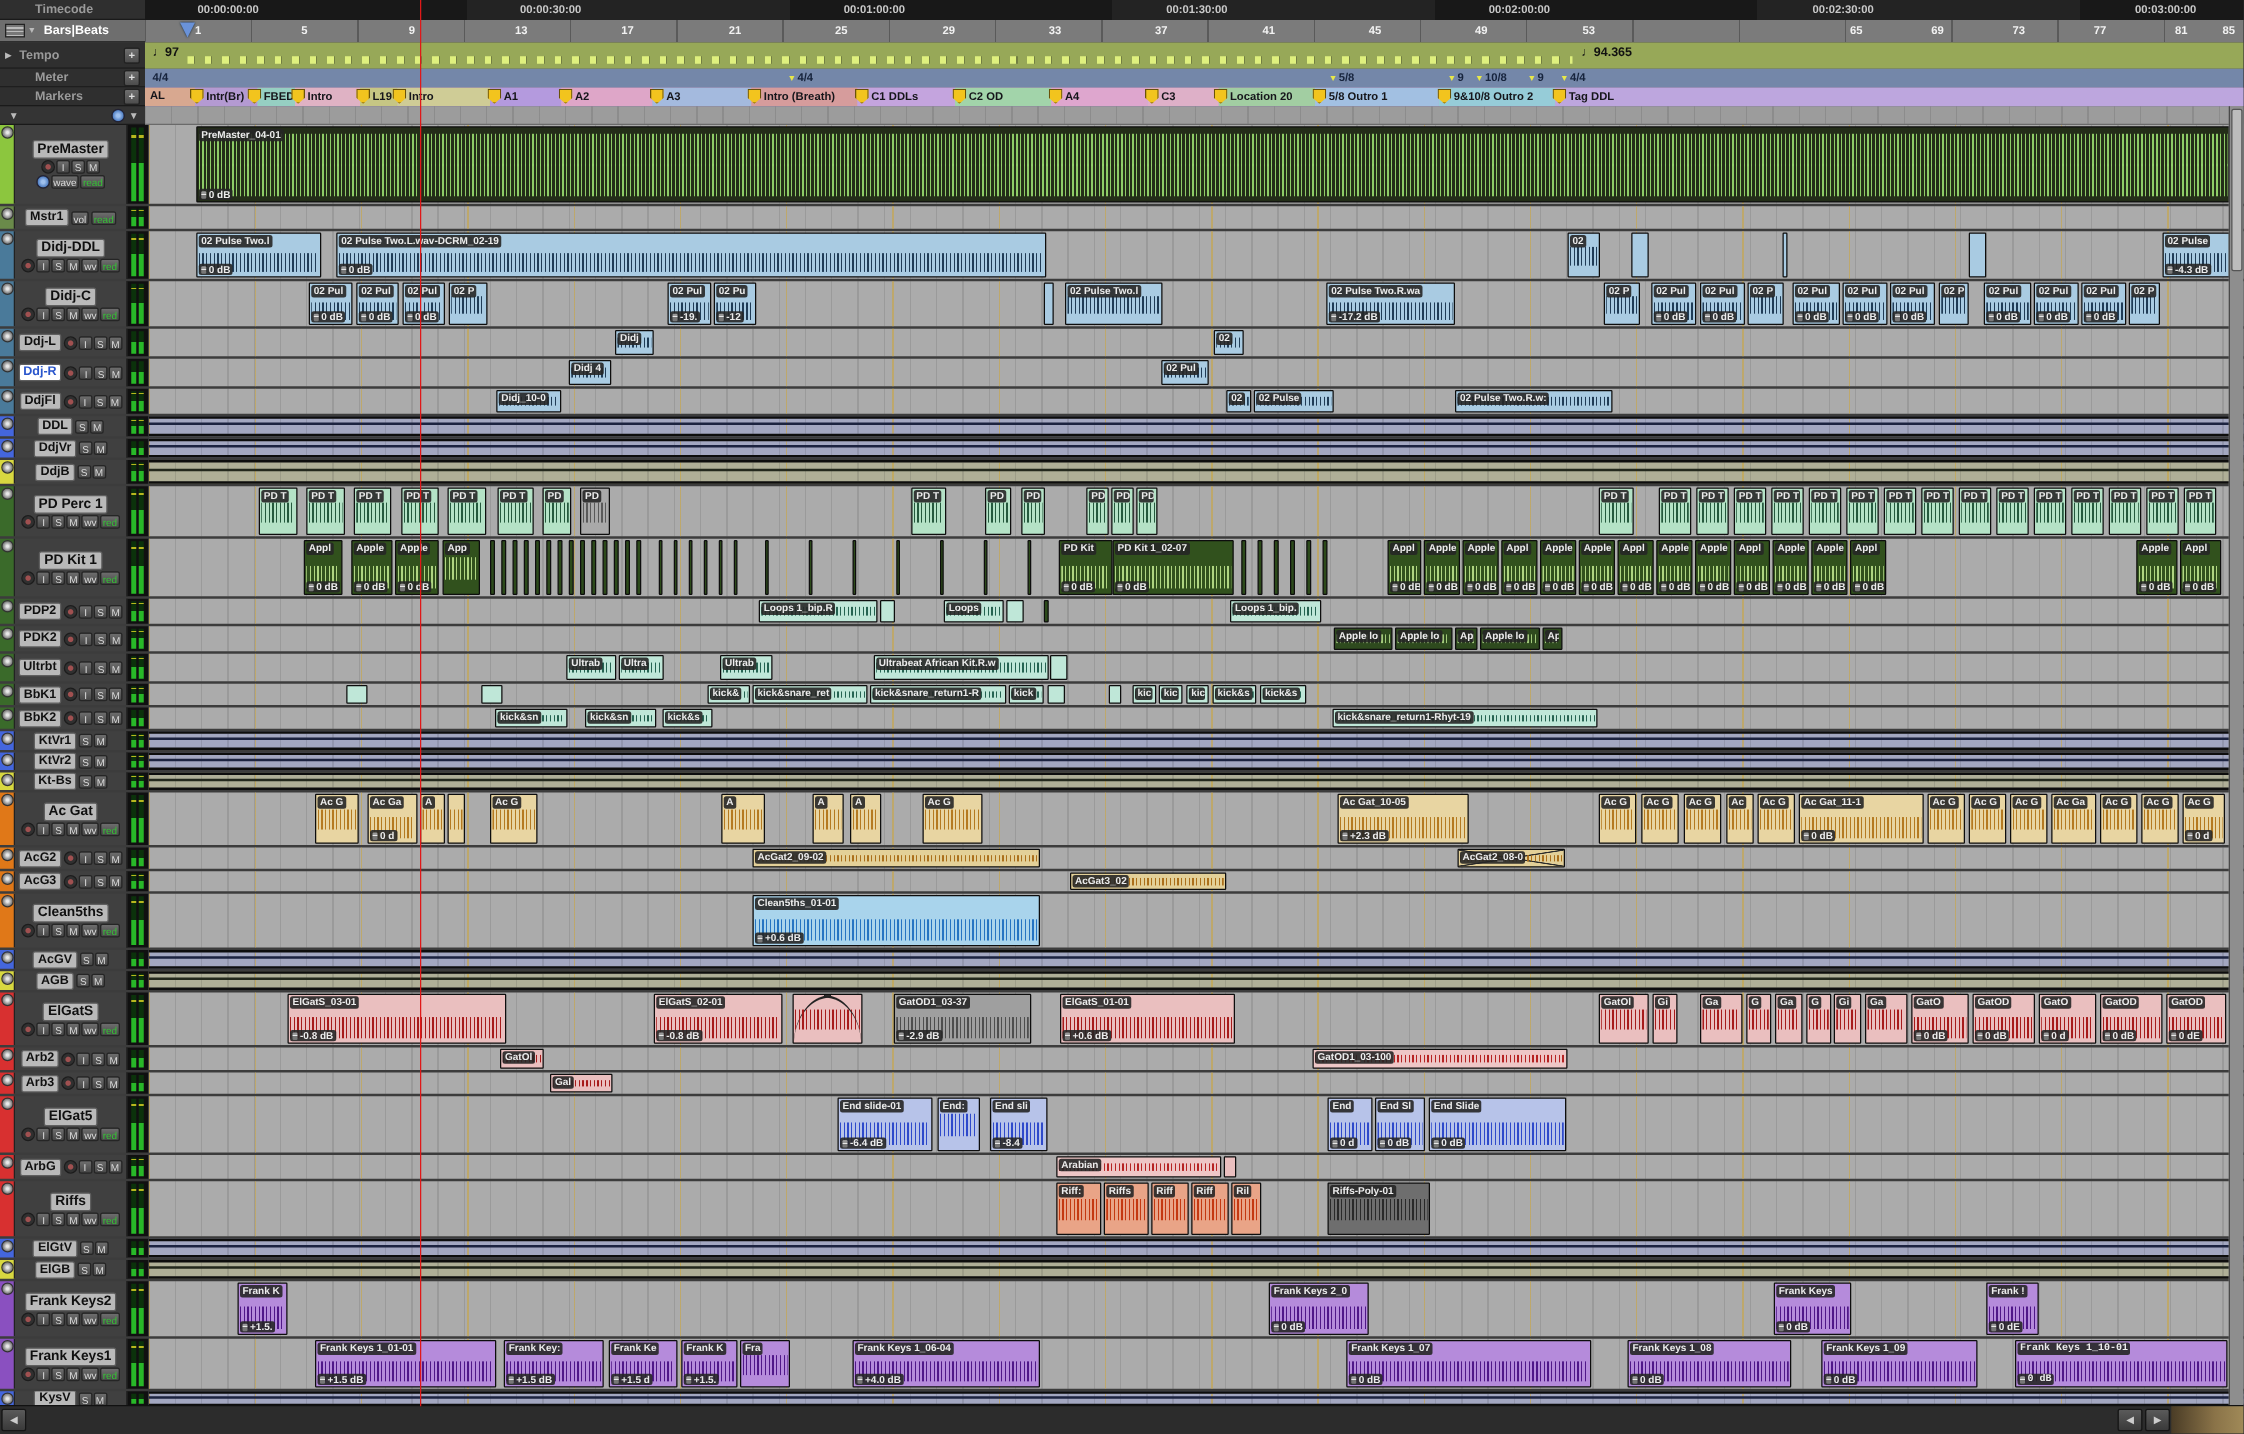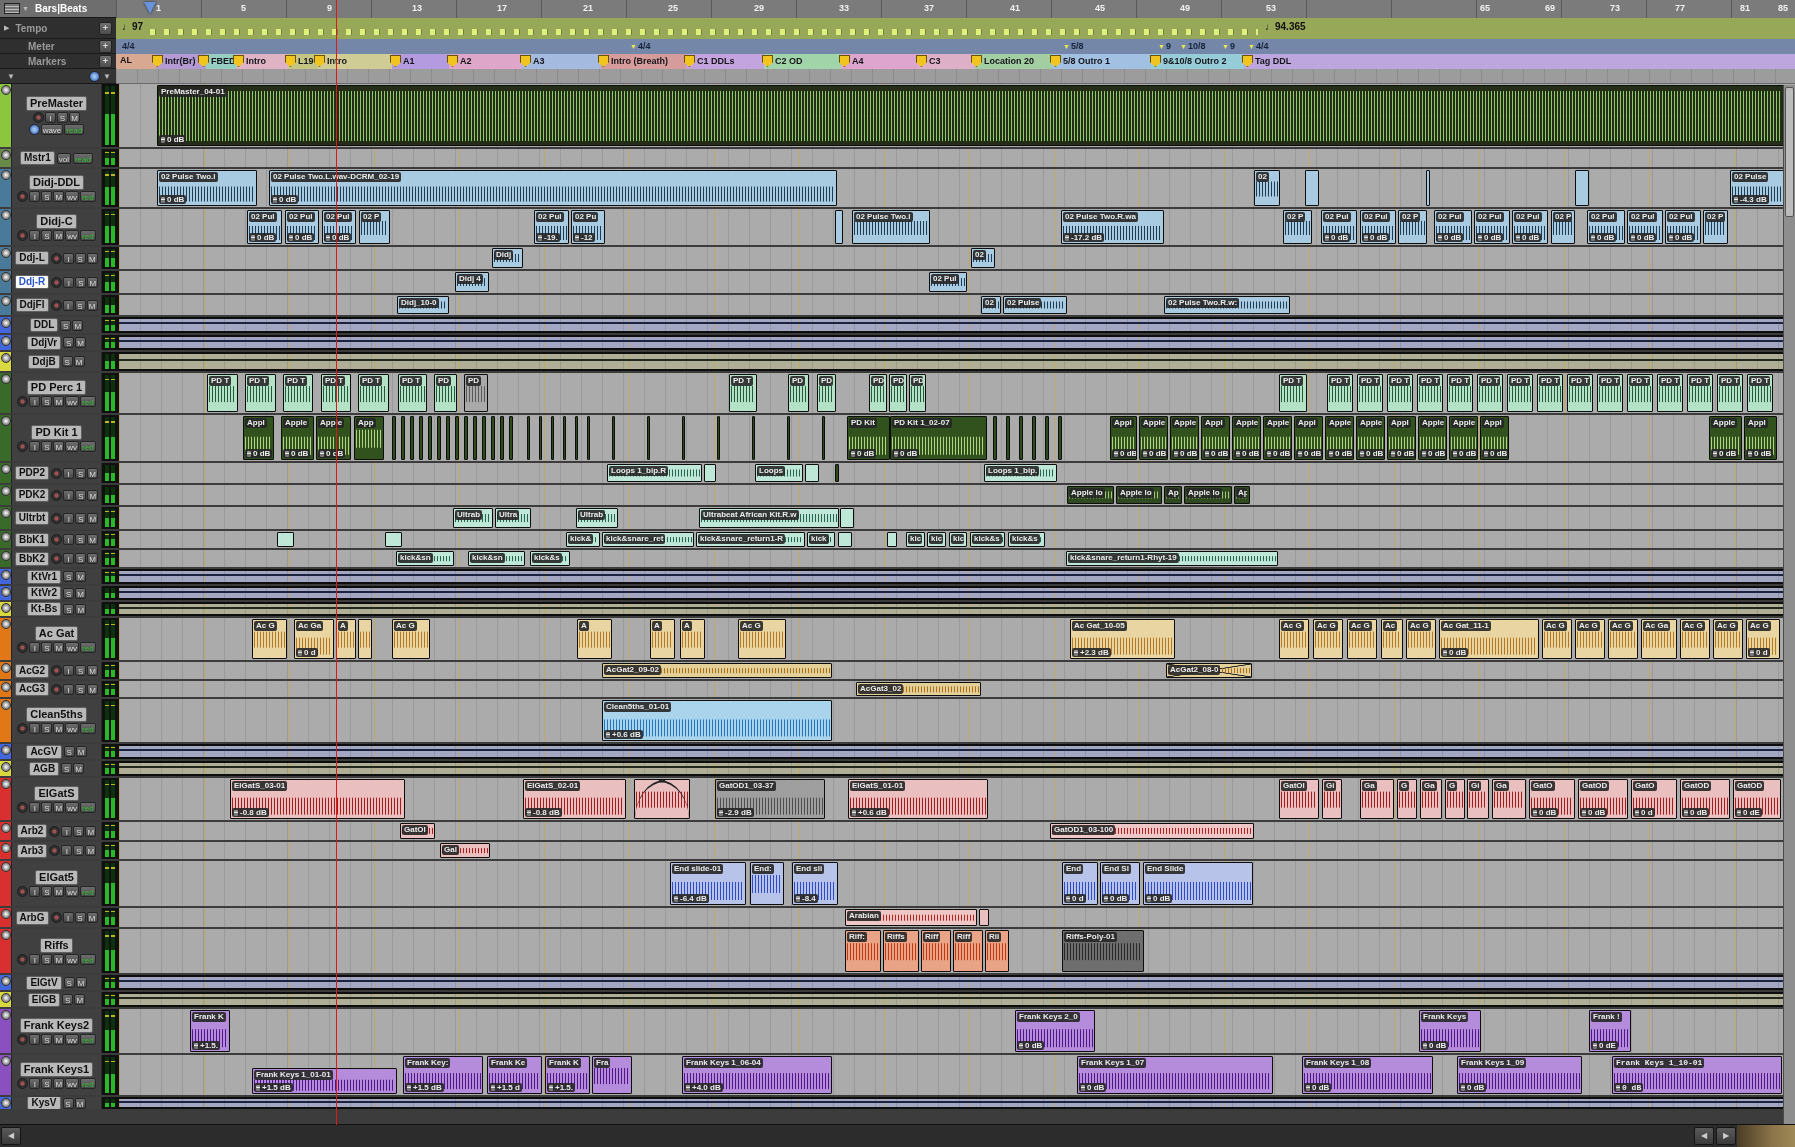--- a/index.html
+++ b/index.html
@@ -128,20 +128,34 @@
   .bb-btn{width:18px;height:16px;background:linear-gradient(#5a5a5a,#3a3a3a);border:1px solid #151515;color:#ccc;
       font-size:8px;line-height:16px;text-align:center;margin:0 1px;border-radius:2px;}
   .bb-spacer{flex:1;}
   .bb-corner{width:58px;height:22px;background:linear-gradient(90deg,#4a3c26,#8a7348 60%,#a08a58);}
 </style>
 </head>
 <body>
 
 <div class="app">
 
+  <div class="ruler-row row-timecode">
+    <div class="rlabel">
+      <span class="txt">Timecode</span>
+    </div>
+    <div class="rbody" id="tc-body">
+        <div class="tcv" style="left: 42px;">00:00:00:00</div>
+        <div class="tcv" style="left: 300px;">00:00:30:00</div>
+        <div class="tcv" style="left: 559px;">00:01:00:00</div>
+        <div class="tcv" style="left: 817px;">00:01:30:00</div>
+        <div class="tcv" style="left: 1075px;">00:02:00:00</div>
+        <div class="tcv" style="left: 1334px;">00:02:30:00</div>
+        <div class="tcv" style="left: 1592px;">00:03:00:00</div>
+      </div>
+  </div>
 
   <div class="ruler-row row-bars">
     <div class="rlabel">
       <span class="mini"></span>
       <span class="dd">▼</span>
       <span class="txt" style="padding-left:4px;">Bars|Beats</span>
     </div>
     <div class="rbody" id="bars-body">
         <div class="barv" style="left: 40px;">1</div>
         <div class="barv" style="left: 125px;">5</div>
@@ -1814,21 +1828,21 @@
             <span class="sb">M</span>
             <span class="sb">wv</span>
             <span class="sb grn">red</span>
           </div>
         </div>
         <div class="mtr">
           <div class="mcol a"></div>
           <div class="mcol b"></div>
         </div>
         <div class="lane">
-          <div class="clip v-pu" style="left: 133px; width: 145px; margin-top: 12px;">
+          <div class="clip v-pu" style="left: 133px; width: 145px;">
             <div class="wave hi"></div>
             <span class="lbl">Frank Keys 1_01-01</span>
             <span class="gn"><span class="fic"></span>+1.5 dB</span>
           </div>
           <div class="clip v-pu" style="left: 284px; width: 80px;">
             <div class="wave hi"></div>
             <span class="lbl">Frank Key:</span>
             <span class="gn"><span class="fic"></span>+1.5 dB</span>
           </div>
           <div class="clip v-pu" style="left: 368px; width: 55px;">

